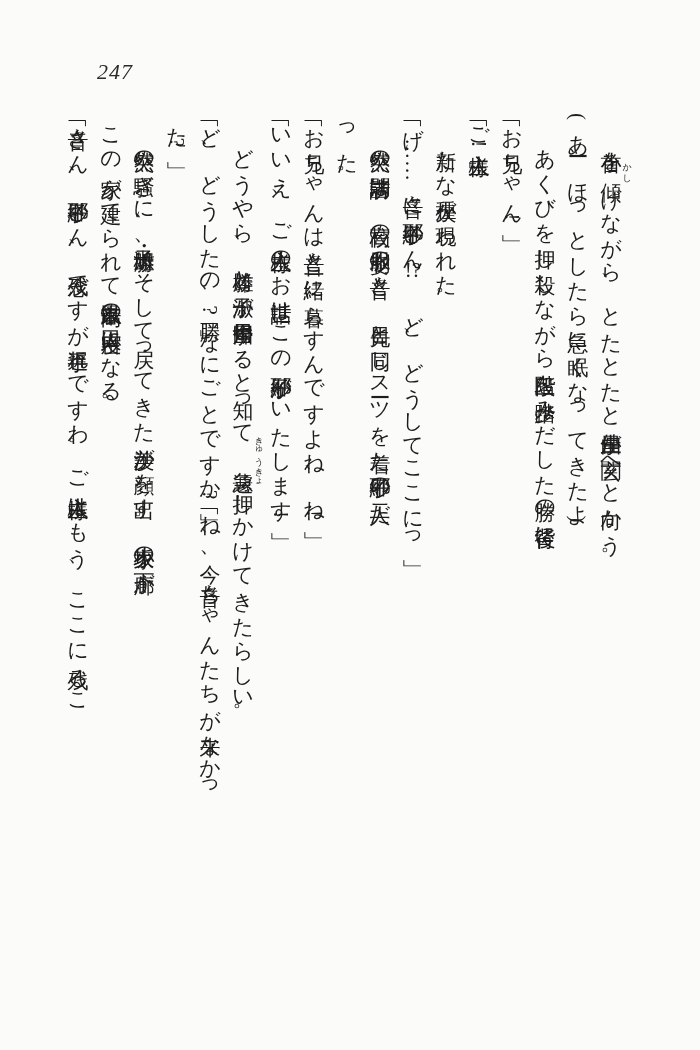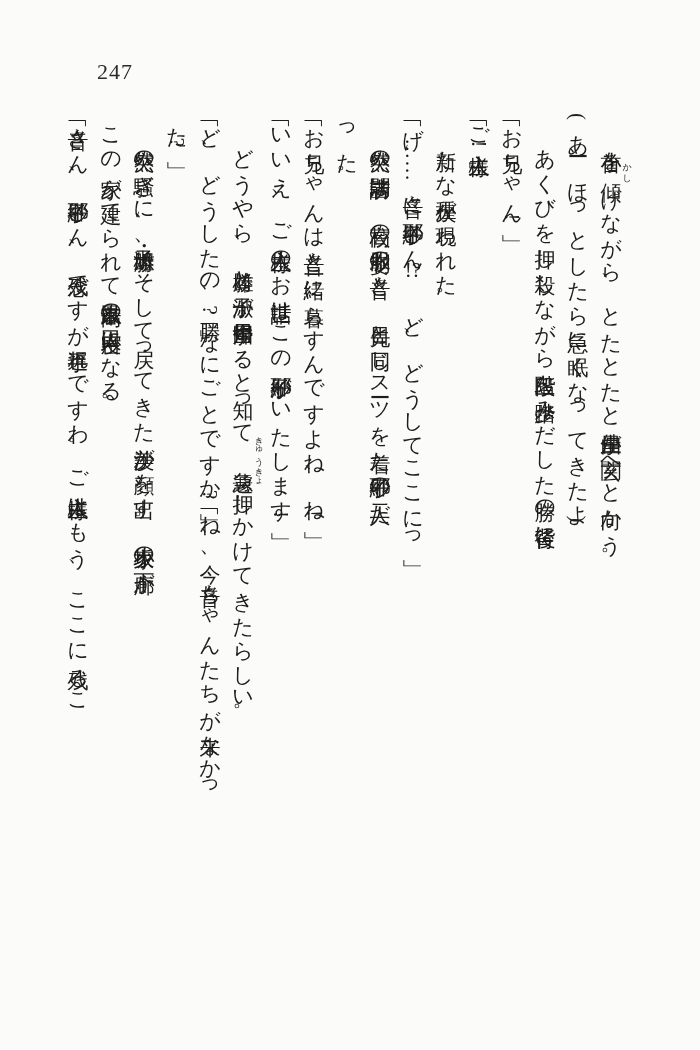--- a/index.html
+++ b/index.html
@@ -17,20 +17,21 @@
     height: 1050px;
     background: #fbfbf9;
     overflow: hidden;
     font-family: "Liberation Serif", "DejaVu Serif", serif;
   }
   .page-number {
     position: absolute;
     top: 59px;
     left: 97px;
     font-size: 22px;
+    font-style: italic;
     letter-spacing: 1px;
     color: #2b2b2b;
   }
   .text-body {
     position: absolute;
     top: 113px;
     right: 68px;
     height: 872px;
     writing-mode: vertical-rl;
     text-orientation: mixed;

